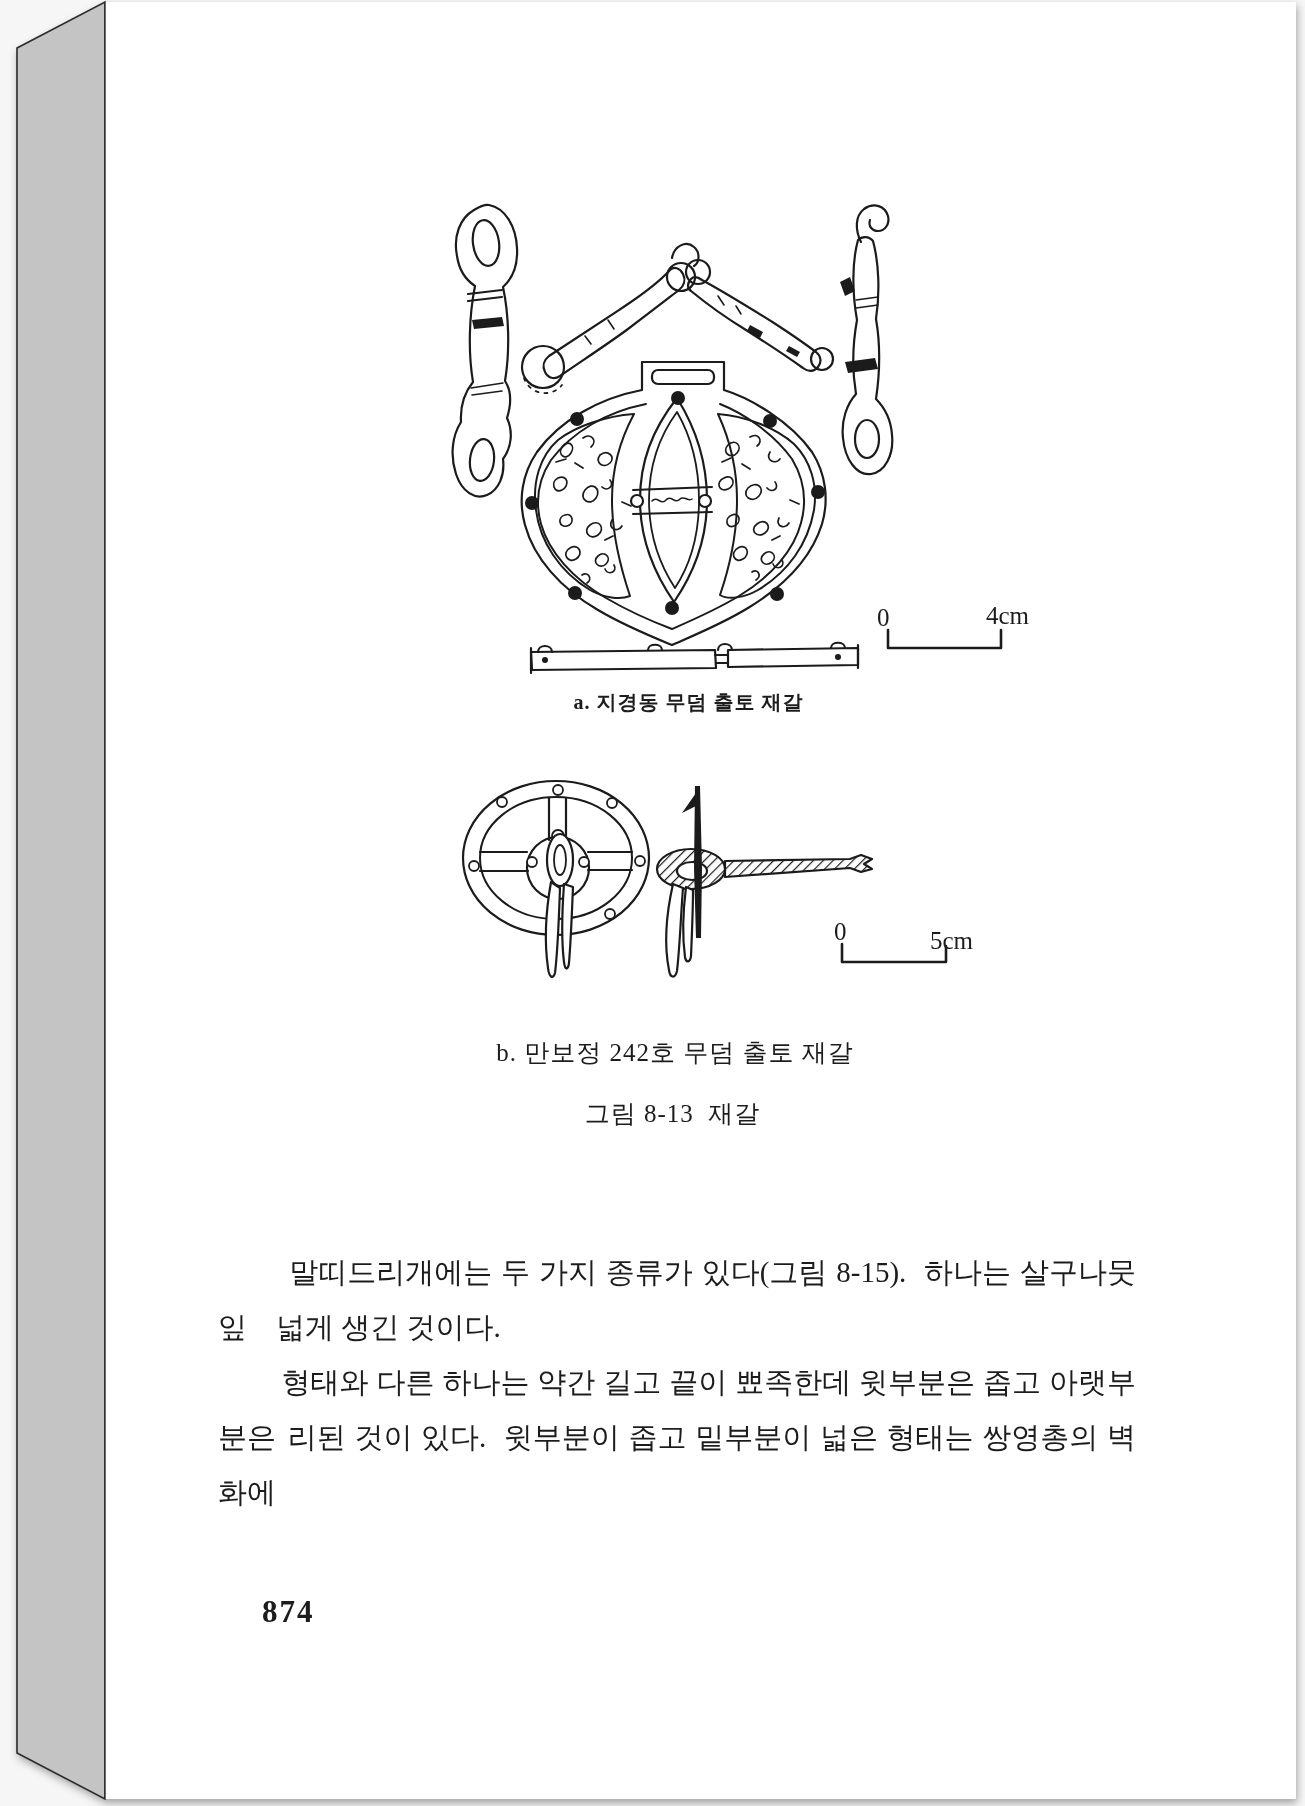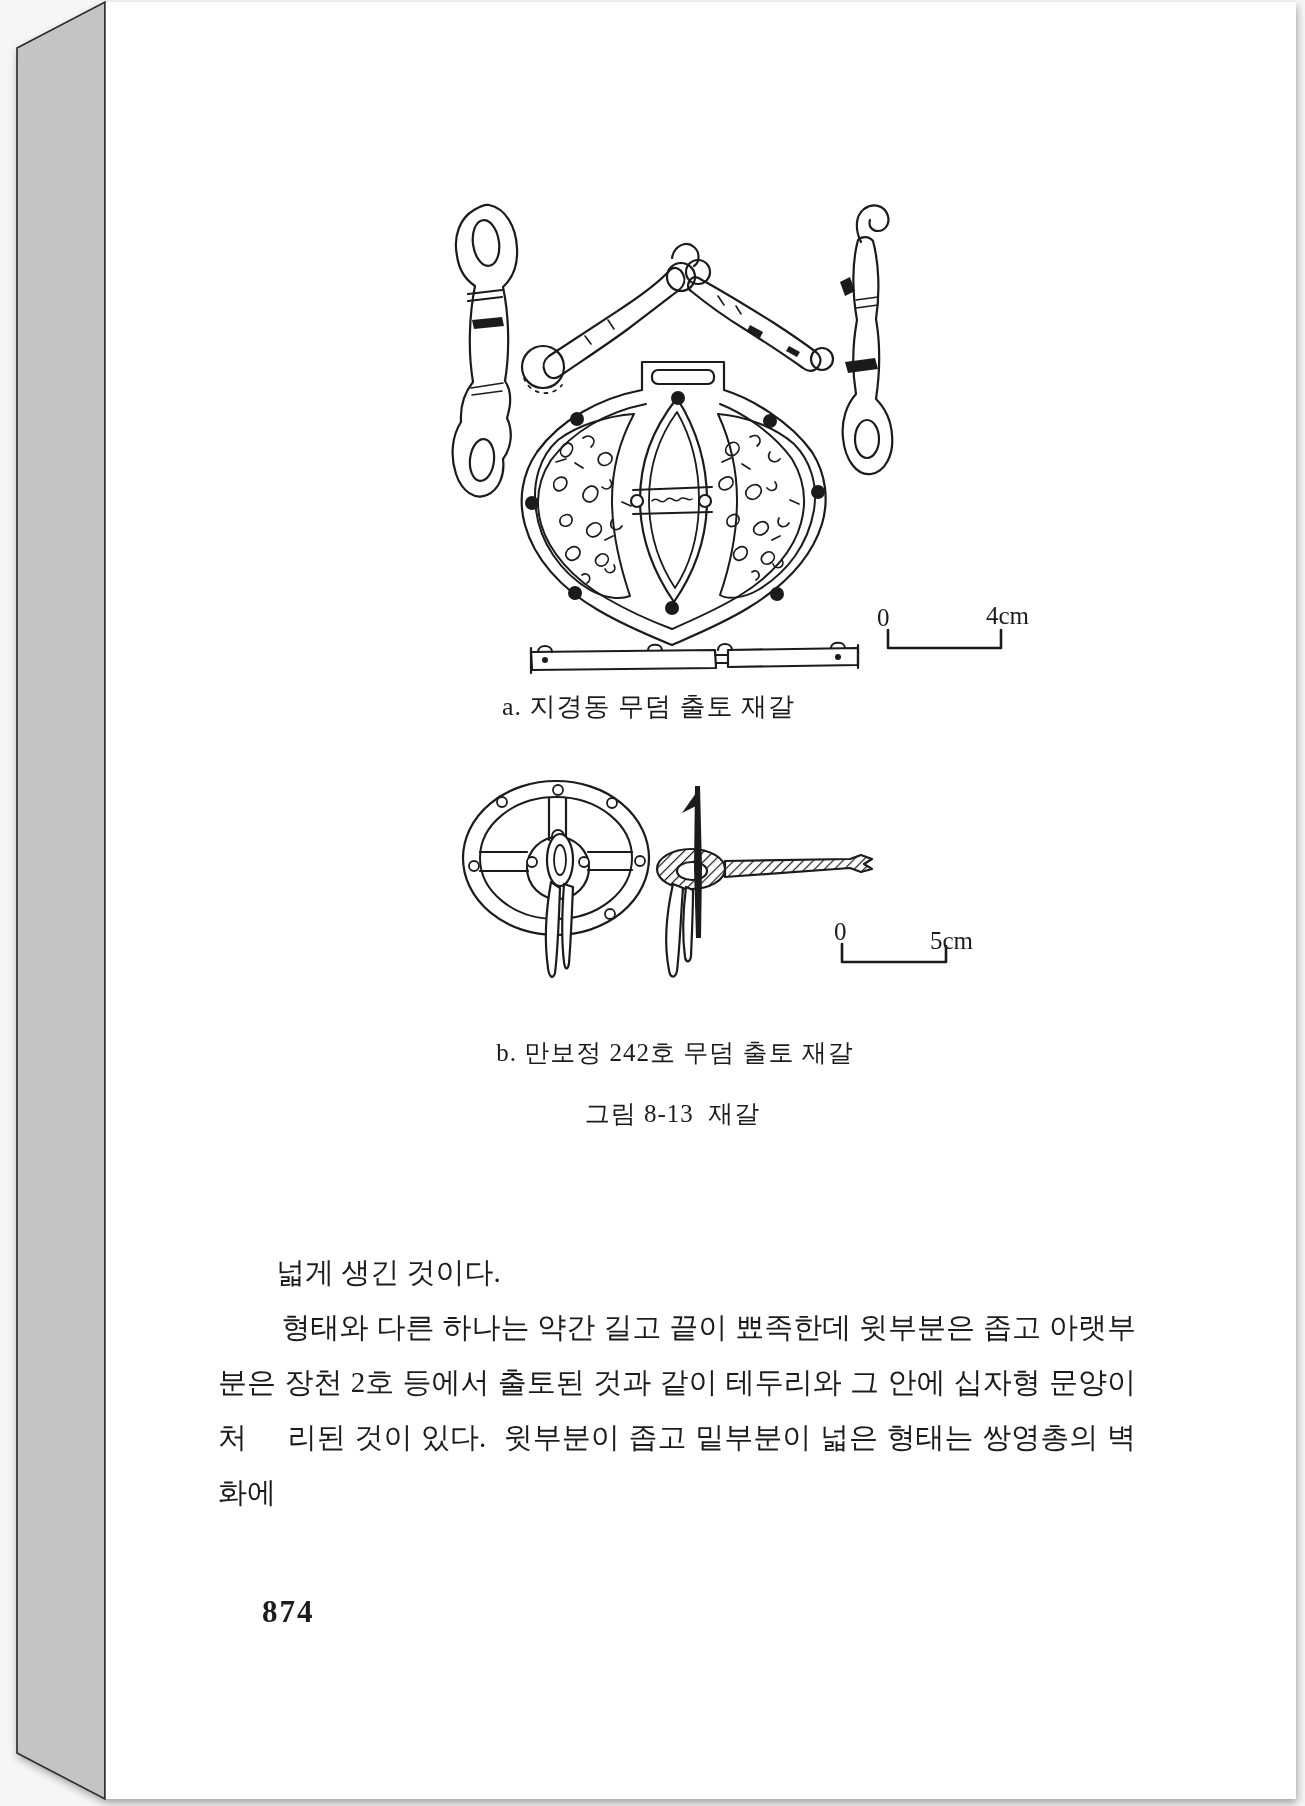--- a/index.html
+++ b/index.html
@@ -7,21 +7,21 @@
     position:relative; width:1305px; height:1806px; overflow:hidden;
     font-family:"Liberation Serif","DejaVu Serif",serif; color:#1c1c1c;
     background:#f6f6f6;
   }
   .abs { position:absolute; }
   svg { display:block; }
   .book-bg { position:absolute; left:0; top:0; }
   .art { position:absolute; left:0; top:0; }
 
   .caption { text-align:center; white-space:pre; letter-spacing:1px; }
-  .cap-a   { left:396px; top:689px; width:505px; font-size:26px; }
+  .cap-a   { left:436px; top:689px; width:505px; font-size:20px;font-weight:bold; }
   .cap-b   { left:420px; top:1036px; width:510px; font-size:25px; }
   .fig-title{ left:420px; top:1097px; width:505px; font-size:25px; }
 
   .scale-num { font-size:25px; }
   .sa-zero { left:877px; top:604px; }
   .sa-lab  { left:986px; top:602px; }
   .sb-zero { left:834px; top:918px; }
   .sb-lab  { left:930px; top:916px;margin-top:11px; }
 
   .body-block { left:218px; top:1190px; width:918px; }
@@ -220,29 +220,29 @@
   <div class="abs caption cap-a">a. 지경동 무덤 출토 재갈</div>
 
   <div class="abs scale-num sb-zero">0</div>
   <div class="abs scale-num sb-lab">5cm</div>
   <div class="abs caption cap-b">b. 만보정 242호 무덤 출토 재갈</div>
 
   <div class="abs caption fig-title">그림 8-13  재갈</div>
 
   <div class="abs body-block">
 
+      <div class="body-line indent justify">
+        <span>말띠드리개에는 두 가지 종류가 있다(그림 8-15).  하나는 살구나뭇잎</span>
+      </div>
       <div class="body-line">
         <span>넓게 생긴 것이다.</span>
       </div>
       <div class="body-line justify">
         <span>형태와 다른 하나는 약간 길고 끝이 뾰족한데 윗부분은 좁고 아랫부분은</span>
       </div>
       <div class="body-line justify">
-        <span>장천 2호 등에서 출토된 것과 같이 테두리와 그 안에 십자형 문양이 처</span>
-      </div>
-      <div class="body-line justify">
         <span>리된 것이 있다.  윗부분이 좁고 밑부분이 넓은 형태는 쌍영총의 벽화에</span>
       </div>
     </div>
 
   <div class="abs page-number">874</div>
 
 </div>
 
 </body></html>

